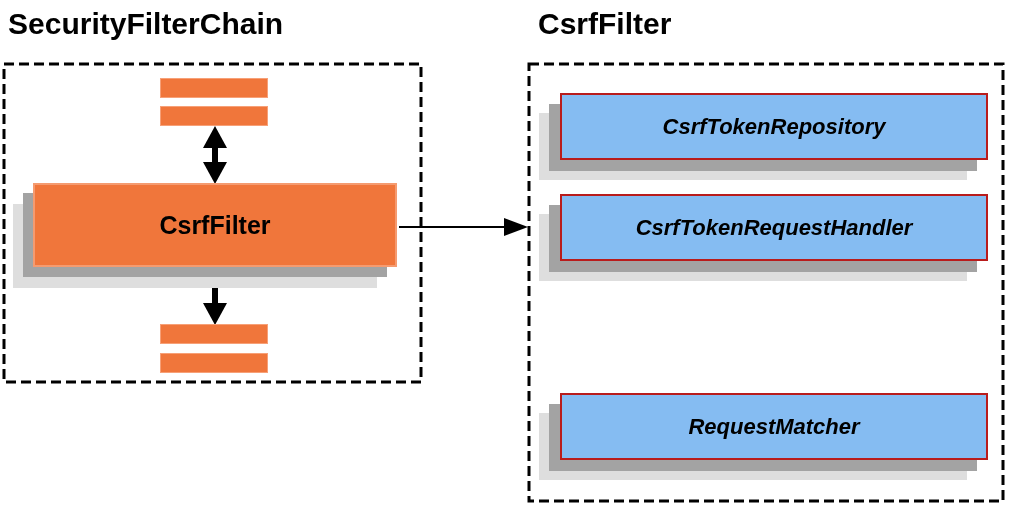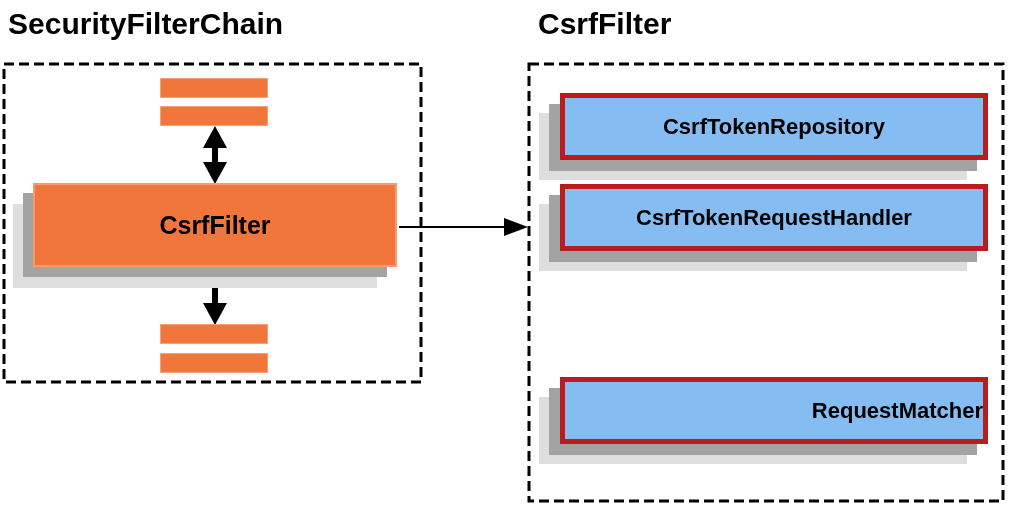--- a/index.html
+++ b/index.html
@@ -42,30 +42,30 @@
     box-sizing:border-box;
     box-shadow:-10px 10px 0 #A3A3A3, -20px 21px 0 #DEDEDE;
     display:flex;align-items:center;justify-content:center;
     font-size:25px;font-weight:bold;color:#000;
   }
   .component-box{
     position:absolute;
     left:560px;
     width:428px;height:67px;
     background:#85BCF2;
-    border:5px solid #b91c1c;
+    border:2px solid #b91c1c;
     box-sizing:border-box;
     box-shadow:-11px 11px 0 #A3A3A3, -21px 20px 0 #DEDEDE;
     display:flex;align-items:center;justify-content:center;
-    font-size:22px;font-weight:bold;color:#000;
+    font-size:22px;font-weight:bold;color:#000;font-style:italic;
   }
   #component-box-0{top:93px;}
-  #component-box-1{top:184px;justify-content:center;}
+  #component-box-1{top:194px;justify-content:center;}
   #component-box-2{top:294px;}
-  #component-box-3{top:377px;justify-content:flex-end;}
+  #component-box-3{top:393px;}
 </style>
 </head>
 <body>
 
 <div class="canvas">
 
   <svg class="svg-layer" viewBox="0 0 1010 505" xmlns="http://www.w3.org/2000/svg">
 
     <rect x="4" y="64" width="417" height="318" fill="none" stroke="#000000" stroke-width="3" stroke-dasharray="10 5"></rect>
 

